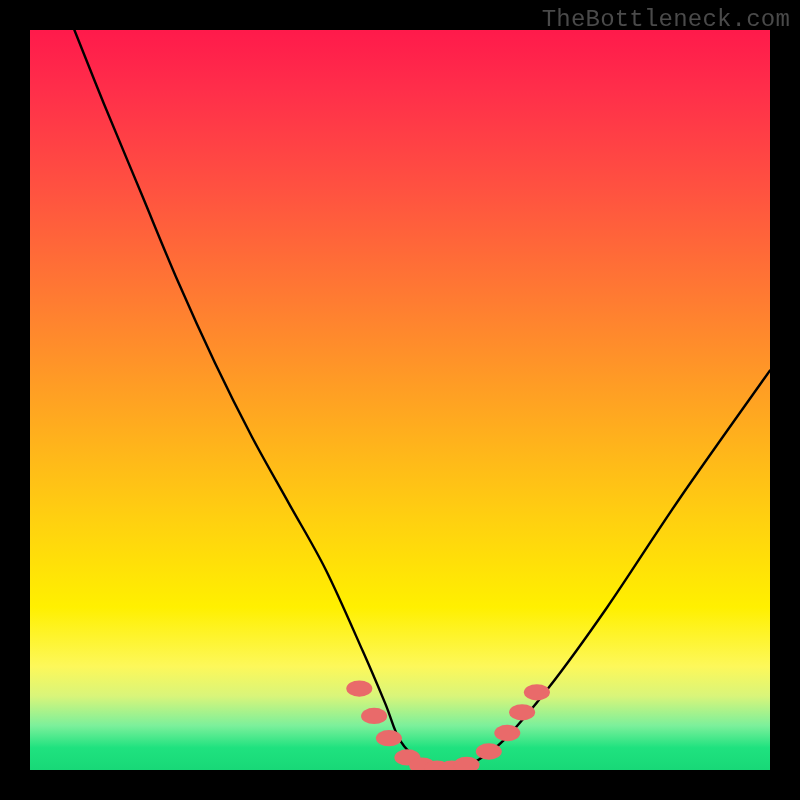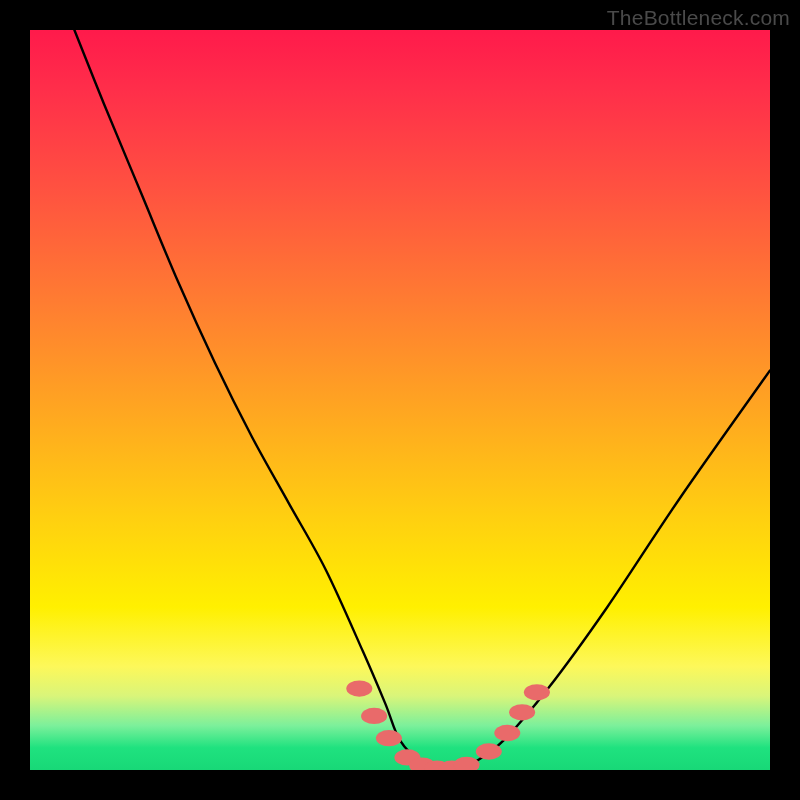--- a/index.html
+++ b/index.html
@@ -44,24 +44,25 @@
     position: absolute;
     left: 0; top: 0;
     width: 740px;
     height: 740px;
   }
   .watermark {
     position: absolute;
     top: 6px;
     right: 10px;
     color: #4a4a4a;
-    font-size: 21px;
+    font-size: 24px;
     font-weight: 400;
     letter-spacing: 0.2px;
     user-select: none;
+    font-family: Liberation Mono, monospace;
   }
 </style>
 </head>
 <body>
 
 <div class="frame">
   <div class="plot">
     <svg class="curve" viewBox="0 0 740 740" preserveAspectRatio="none">
       <path id="curve-path" fill="none" stroke="#000000" stroke-width="2.4" stroke-linecap="round" d="M 44.4 0 C 49.33333333333333 12.333333333333334, 62.9 46.866666666666674, 74 74 C 85.1 101.13333333333333, 98.66666666666667 133.19999999999996, 111 162.79999999999995 C 123.33333333333333 192.39999999999995, 135.66666666666666 223.2333333333333, 148 251.59999999999997 C 160.33333333333334 279.96666666666664, 172.66666666666666 307.0999999999999, 185 332.99999999999994 C 197.33333333333334 358.9, 209.66666666666666 383.56666666666666, 222 407 C 234.33333333333334 430.43333333333334, 246.66666666666666 451.40000000000003, 259 473.6 C 271.3333333333333 495.8, 283.6666666666667 515.5333333333334, 296 540.2 C 308.3333333333333 564.8666666666667, 323.1333333333333 599.4000000000001, 333 621.6 C 342.8666666666667 643.8, 349.0333333333333 658.6, 355.2 673.4 C 361.3666666666667 688.1999999999999, 363.8333333333333 700.5333333333333, 370 710.4 C 376.1666666666667 720.2666666666667, 384.80000000000007 727.6666666666667, 392.20000000000005 732.6 C 399.6 737.5333333333333, 408.23333333333335 738.7666666666667, 414.40000000000003 740 C 420.5666666666667 741.2333333333333, 424.26666666666665 741.2333333333333, 429.2 740 C 434.1333333333333 738.7666666666667, 436.6 737.5333333333333, 444 732.6 C 451.4 727.6666666666667, 461.2666666666667 722.7333333333333, 473.6 710.4 C 485.93333333333334 698.0666666666666, 500.73333333333335 680.8, 518 658.6 C 535.2666666666667 636.4000000000001, 555 609.2666666666668, 577.2 577.2 C 599.4000000000001 545.1333333333333, 624.0666666666667 505.6666666666667, 651.2 466.2 C 678.3333333333334 426.7333333333333, 725.2 361.3666666666667, 740 340.4"></path>
       <g id="marker-group">

